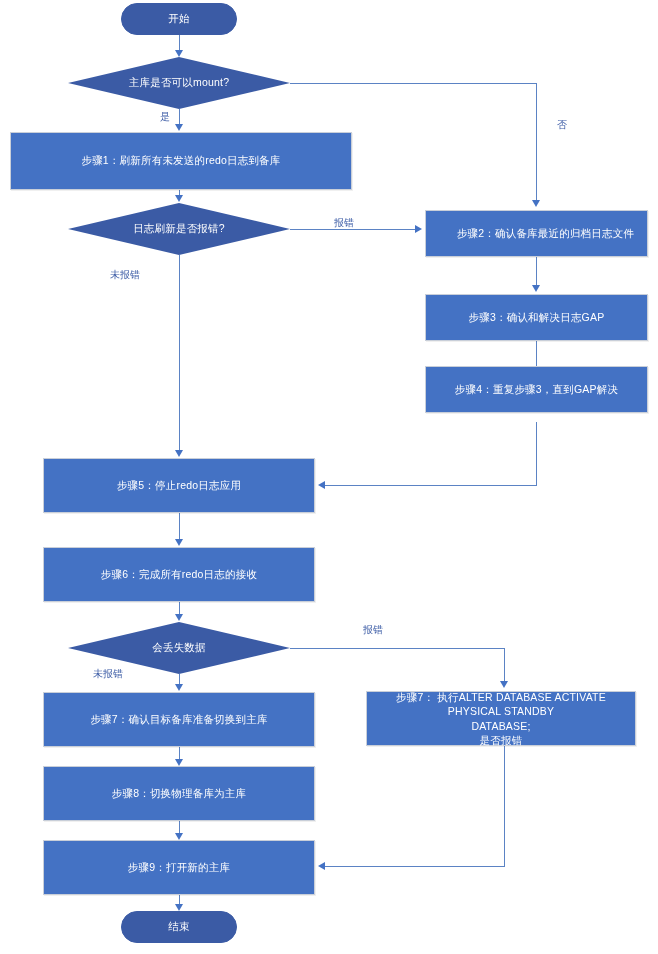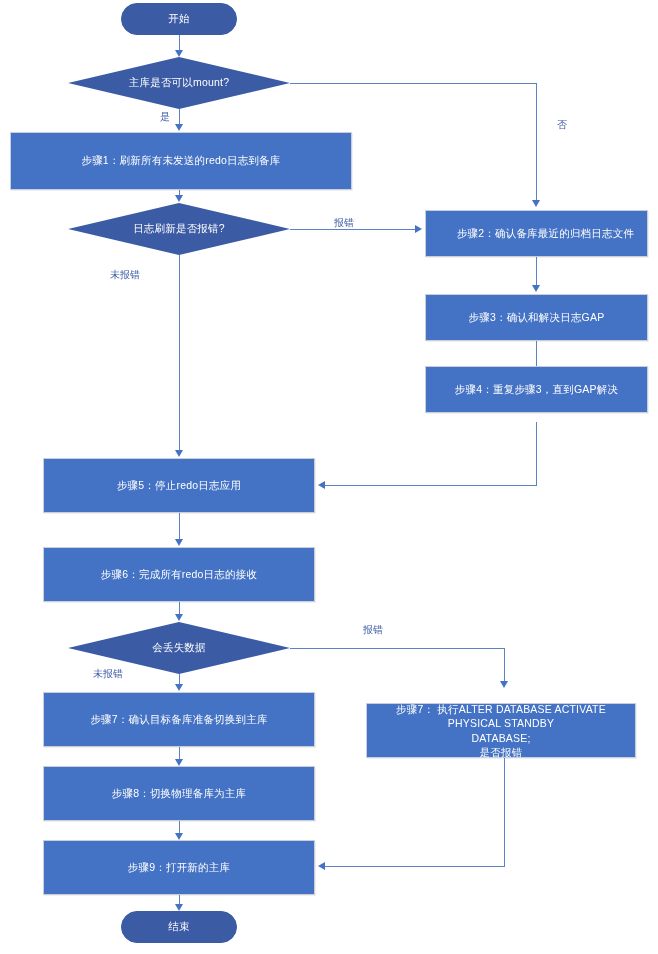--- a/index.html
+++ b/index.html
@@ -141,21 +141,21 @@
 
   <div class="node diamond" style="left:68px; top:622px; width:222px; height:52px;">
     <span class="dshape"></span>
     <span class="dlabel">会丢失数据</span>
   </div>
 
   <div class="node proc" style="left:43px; top:692px; width:272px; height:55px;">
     <span>步骤7：确认目标备库准备切换到主库</span>
   </div>
 
-  <div class="node proc" style="left:366px; top:691px; width:270px; height:55px; flex-direction:column; line-height:1.35;margin-top:12px;">
+  <div class="node proc" style="left:366px; top:691px; width:270px; height:55px; flex-direction:column; line-height:1.35;">
     <span>步骤7： 执行ALTER DATABASE ACTIVATE PHYSICAL STANDBY</span>
     <span>DATABASE;</span>
     <span>是否报错</span>
   </div>
 
   <div class="node proc" style="left:43px; top:766px; width:272px; height:55px;">
     <span>步骤8：切换物理备库为主库</span>
   </div>
 
   <div class="node proc" style="left:43px; top:840px; width:272px; height:55px;">

